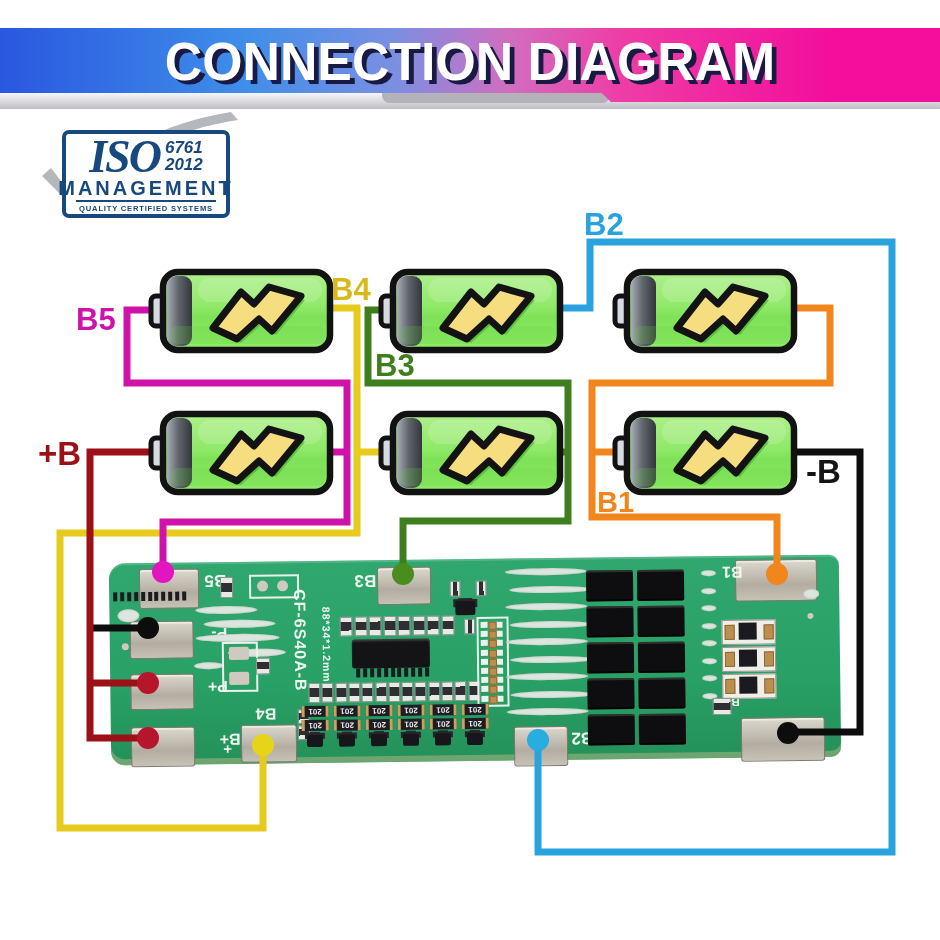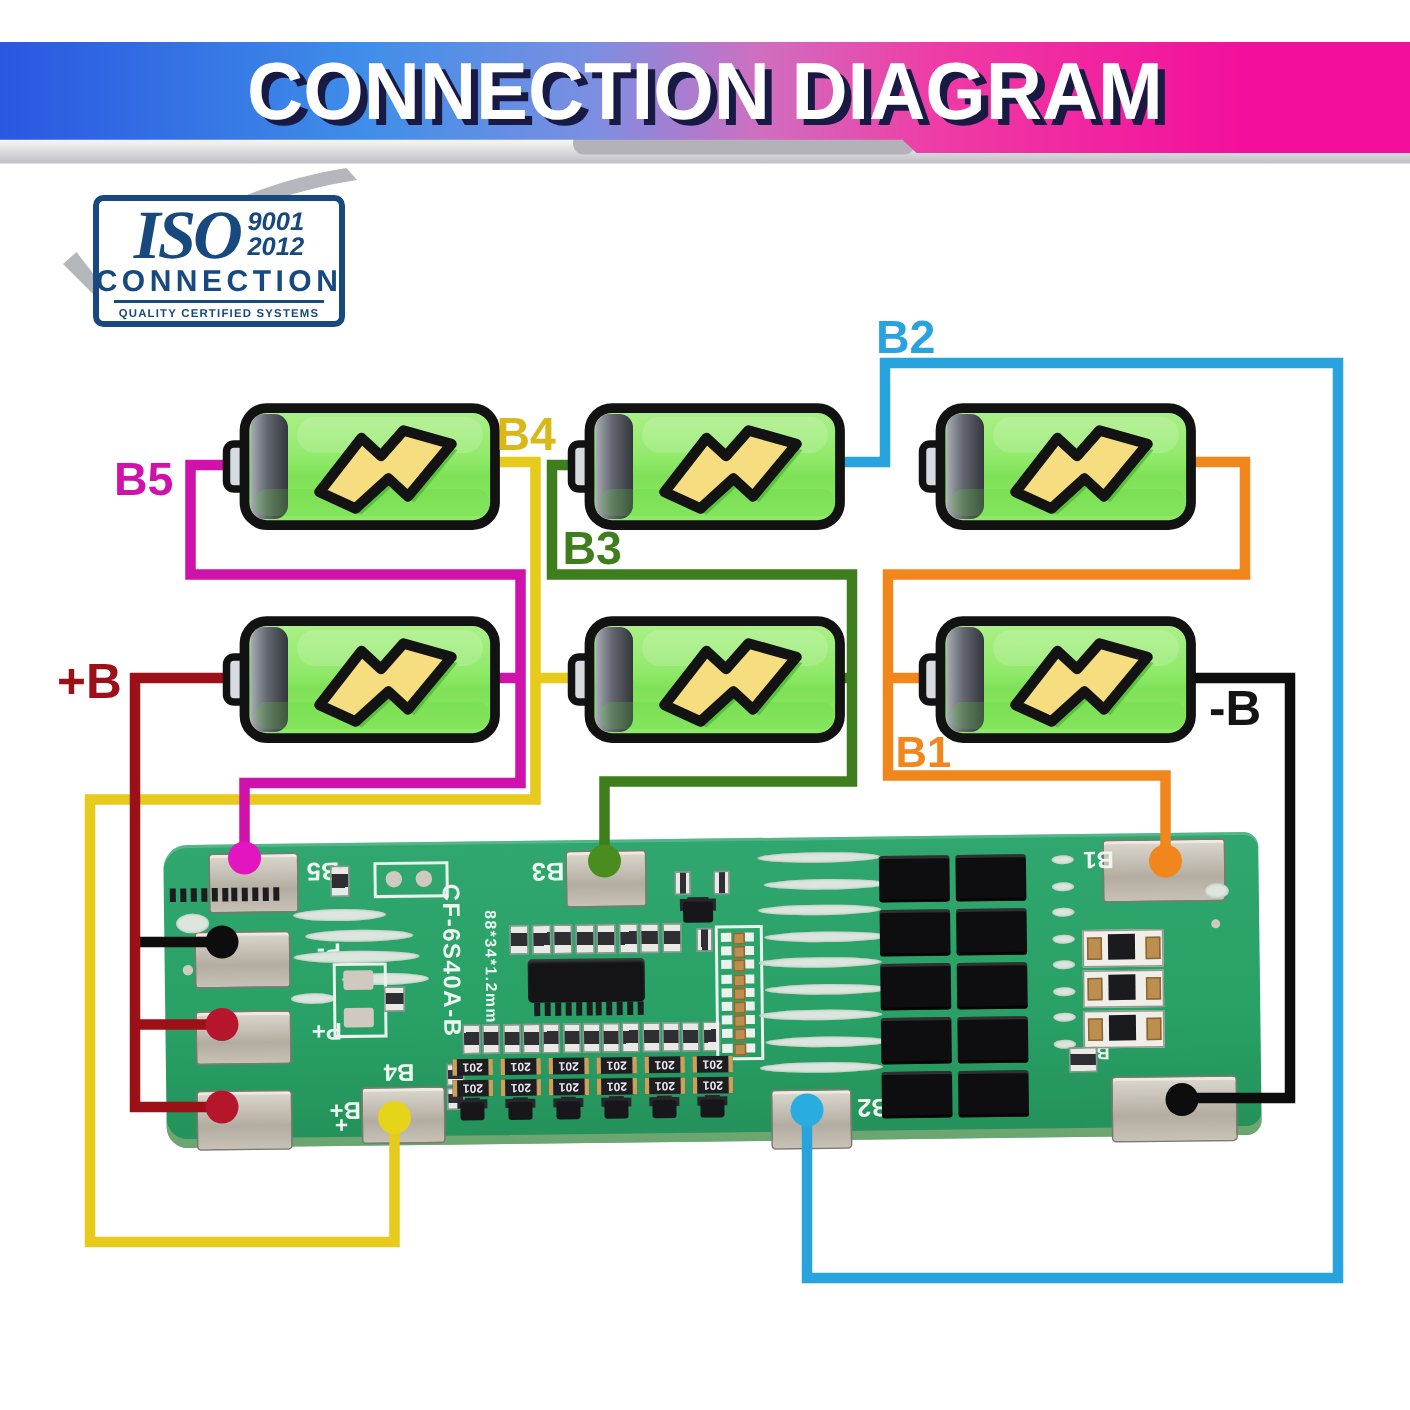--- a/index.html
+++ b/index.html
@@ -72,25 +72,25 @@
   </div>
 
   <div id="iso">
     <svg id="iso-swoosh" width="205" height="116" viewBox="0 0 205 116">
       <path d="M4,64 L34,94 C78,44 136,18 200,8 L193,0 C128,10 66,42 30,78 L13,56 Z" fill="#b4b8bc"></path>
     </svg>
     <div id="iso-box">
       <div id="iso-row">
         <span id="iso-word">ISO</span>
         <span id="iso-nums">
-          <span>9001</span><br>
+          <span>6761</span><br>
           <span>2012</span>
         </span>
       </div>
-      <div id="iso-cert">CONNECTION</div>
+      <div id="iso-cert">MANAGEMENT</div>
       <div id="iso-tag">QUALITY CERTIFIED SYSTEMS</div>
     </div>
   </div>
 
   <div id="board" style="left: 110px; top: 559px; width: 730px; height: 202px;">
       <div class="pad" style="position: absolute; left: 30px; top: 6px; width: 58px; height: 38px;"></div>
       <div class="pad" style="position: absolute; left: 20px; top: 58px; width: 62px; height: 36px;"></div>
       <div class="pad" style="position: absolute; left: 20px; top: 111px; width: 62px; height: 34px;"></div>
       <div class="pad" style="position: absolute; left: 20px; top: 164px; width: 62px; height: 38px;"></div>
       <div class="pad" style="position: absolute; left: 130px; top: 163px; width: 54px; height: 36px;"></div>

